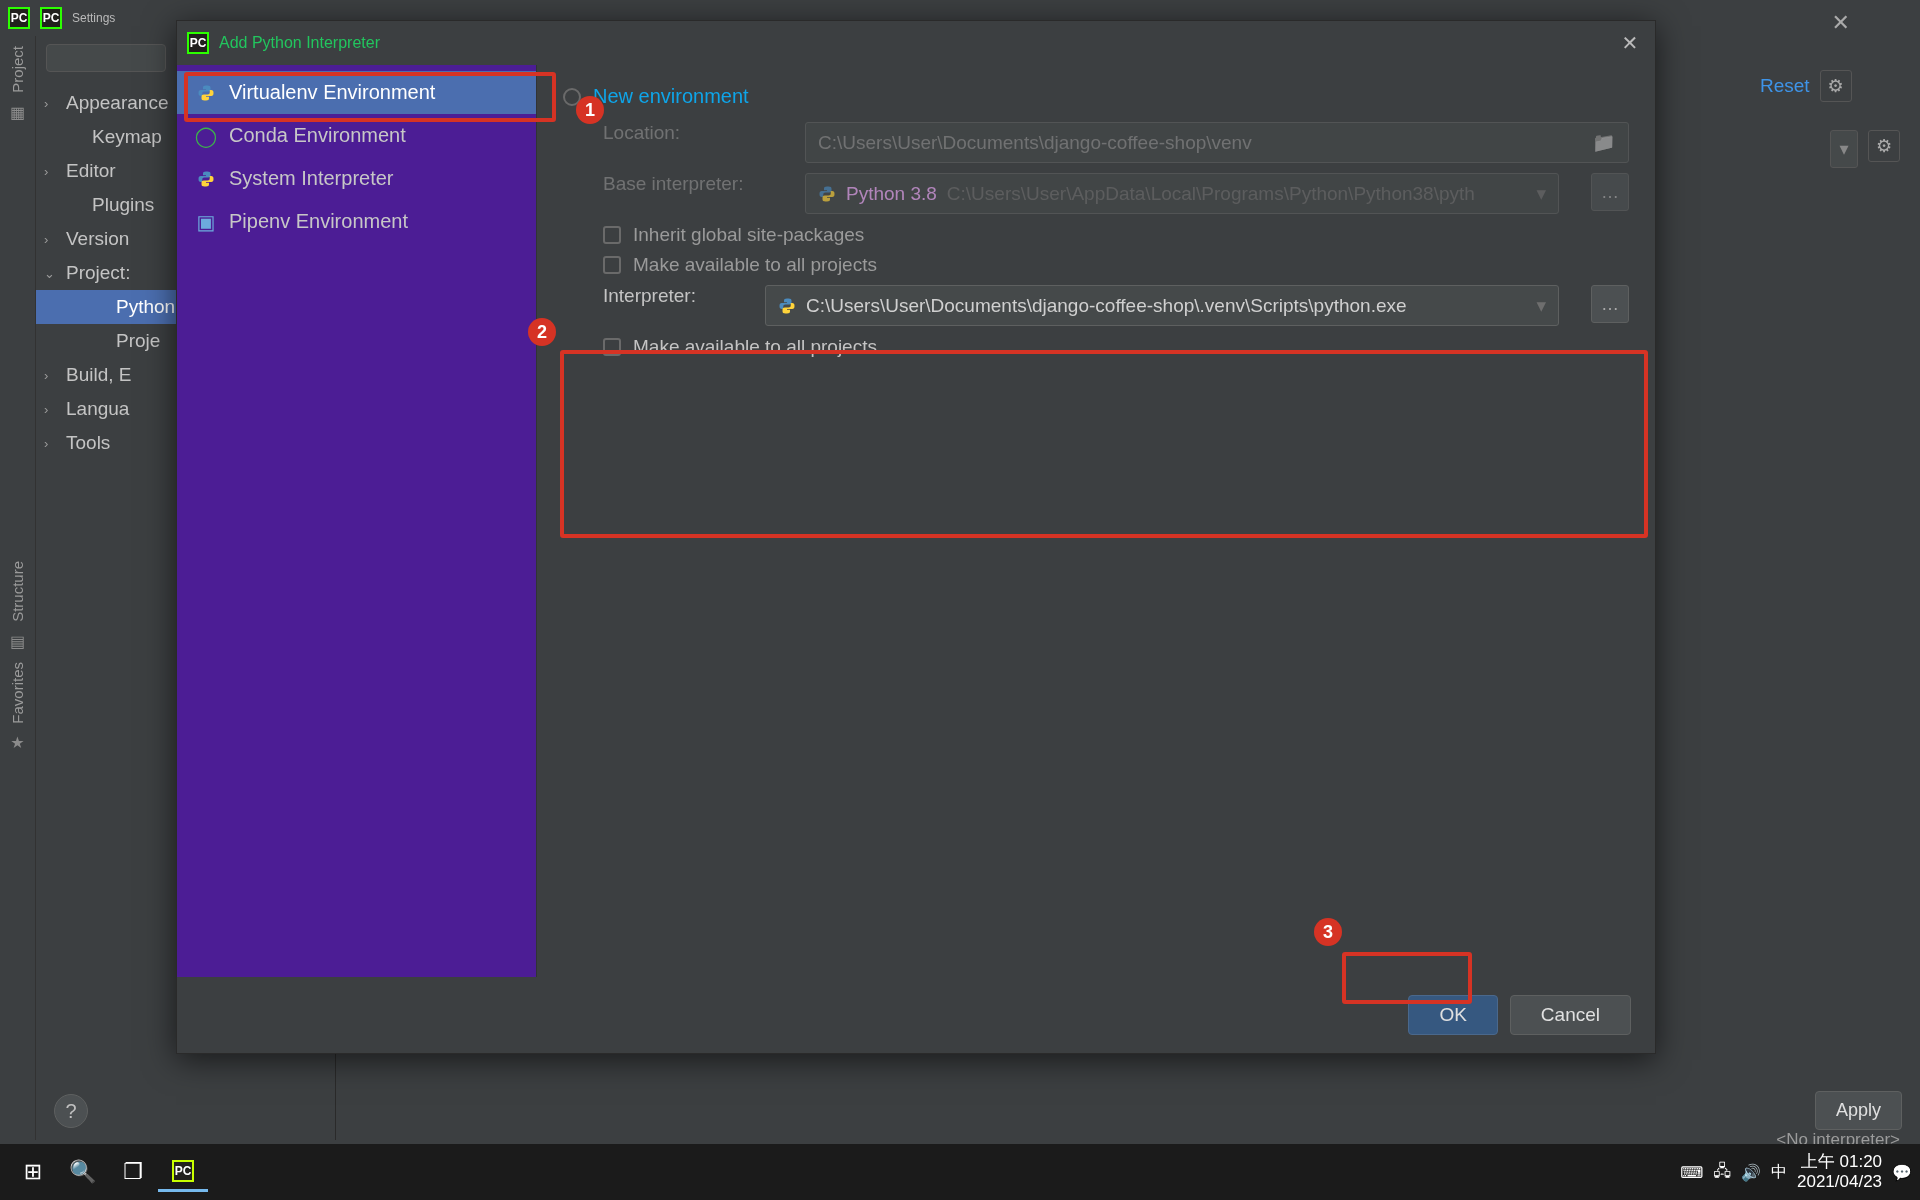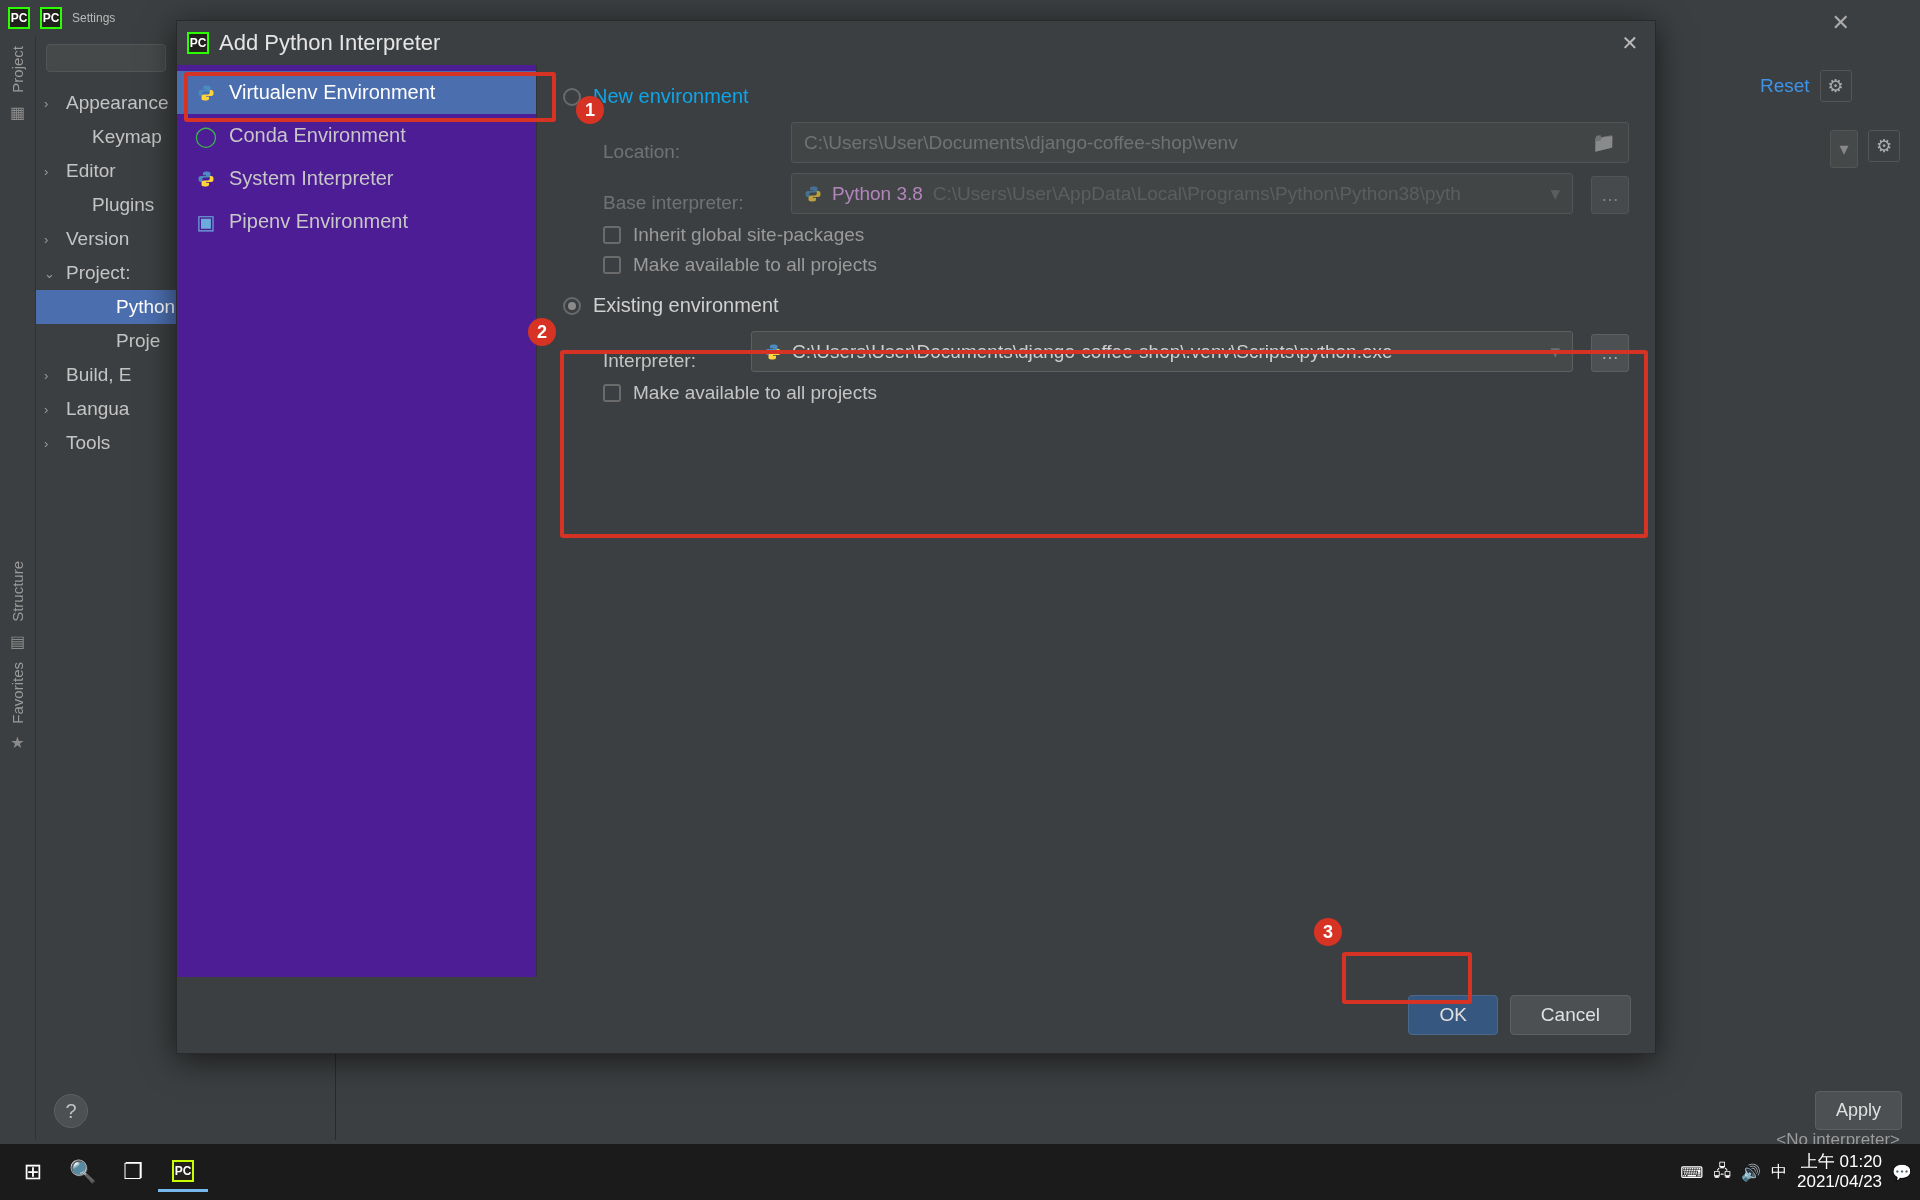--- a/index.html
+++ b/index.html
@@ -59,21 +59,21 @@
   .dlg-side-item { display: flex; align-items: center; gap: 12px; padding: 10px 18px; font-size: 20px; color: #c7c7c7; }
   .dlg-side-item.active { background: #4b6eaf; color: #fff; }
   .dlg-side-item .ic { width: 22px; height: 22px; display: inline-flex; align-items: center; justify-content: center; }
 
   .dlg-main { flex: 1; padding: 20px 26px; position: relative; }
   .radio-line { display: flex; align-items: center; gap: 12px; font-size: 20px; color: #bdbdbd; margin-bottom: 14px; }
   .radio-line.dim { color: #0ea5e9; }
   .radio { width: 18px; height: 18px; border: 2px solid #6a6a6a; border-radius: 50%; display: inline-block; position: relative; }
   .radio.sel::after { content: ""; position: absolute; inset: 3px; background: #8a8a8a; border-radius: 50%; }
 
-  .form-row { display: flex; align-items: flex-end; gap: 18px; margin: 9px 0 10px 40px; }
+  .form-row { display: flex; align-items: flex-start; gap: 32px; margin: 9px 0 10px 40px; }
   .form-row.dim { opacity: .65; }
   .form-label { width: 170px; font-size: 19px; color: #8d8d8d; }
   .text-field { flex: 1; background: #45494a; border: 1px solid #5e6060; border-radius: 3px; padding: 8px 12px; font-size: 19px; color: #bcbcbc; display: flex; align-items: center; gap: 10px; min-width: 0; }
   .text-field.dim { color: #8d8d8d; }
   .text-field .path-extra { color: #6e6e6e; }
   .field-btn { width: 38px; height: 38px; background: #4c5052; border: 1px solid #5e6060; border-radius: 3px; display: flex; align-items: center; justify-content: center; color: #aaa; font-size: 18px; }
   .dropdown-caret { margin-left: auto; color: #6e6e6e; }
 
   .check-row { display: flex; align-items: center; gap: 12px; margin: 8px 0 8px 40px; font-size: 19px; color: #9a9a9a; }
   .checkbox { width: 18px; height: 18px; border: 2px solid #6a6a6a; border-radius: 3px; display: inline-block; }
@@ -190,21 +190,21 @@
         <div>2021/04/23</div>
       </div>
       <span>💬</span>
     </div>
   </div>
 </div>
 
 <div class="dialog">
   <div class="dialog-title">
     <span class="pc-icon">PC</span>
-    <span style="font-size:22px;color:#e5e5e5;">Add Python Interpreter</span>
+    <span style="font-size:16px;color:#22c55e;">Add Python Interpreter</span>
     <span class="close">✕</span>
   </div>
 
   <div class="dialog-body">
     <div class="dlg-side">
       <div class="dlg-side-item active">
         <span class="ic">
             <svg class="py-mini" viewBox="0 0 24 24">
               <path fill="#4b8bbf" d="M12 2c-3 0-4 1-4 3v2h4v1H5c-2 0-3 1-3 4s1 4 3 4h2v-3c0-2 1-3 3-3h5c2 0 3-1 3-3V5c0-2-1-3-4-3h-2z"></path>
               <path fill="#ffd43b" d="M12 22c3 0 4-1 4-3v-2h-4v-1h7c2 0 3-1 3-4s-1-4-3-4h-2v3c0 2-1 3-3 3H9c-2 0-3 1-3 3v2c0 2 1 3 4 3h2z"></path>
@@ -262,24 +262,20 @@
 
       <div class="check-row dim">
         <span class="checkbox"></span>
         <span>Inherit global site-packages</span>
       </div>
       <div class="check-row dim">
         <span class="checkbox"></span>
         <span>Make available to all projects</span>
       </div>
 
-      <div class="radio-line" style="margin-top:18px;">
-        <span class="radio sel"></span>
-        <span style="color:#d0d0d0;">Existing environment</span>
-      </div>
 
       <div class="form-row">
         <span class="form-label" style="color:#c4c4c4;width:130px;">Interpreter:</span>
         <div class="text-field">
           <svg class="py-mini" viewBox="0 0 24 24">
               <path fill="#4b8bbf" d="M12 2c-3 0-4 1-4 3v2h4v1H5c-2 0-3 1-3 4s1 4 3 4h2v-3c0-2 1-3 3-3h5c2 0 3-1 3-3V5c0-2-1-3-4-3h-2z"></path>
               <path fill="#ffd43b" d="M12 22c3 0 4-1 4-3v-2h-4v-1h7c2 0 3-1 3-4s-1-4-3-4h-2v3c0 2-1 3-3 3H9c-2 0-3 1-3 3v2c0 2 1 3 4 3h2z"></path>
             </svg>
           <span style="color:#d0d0d0;">C:\Users\User\Documents\django-coffee-shop\.venv\Scripts\python.exe</span>
           <span class="dropdown-caret">▾</span>

